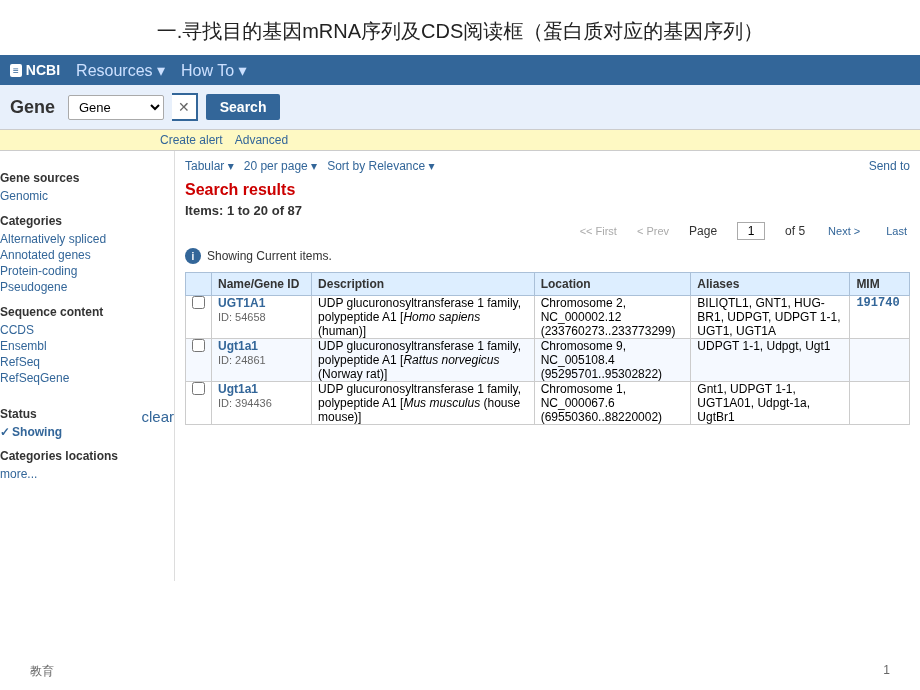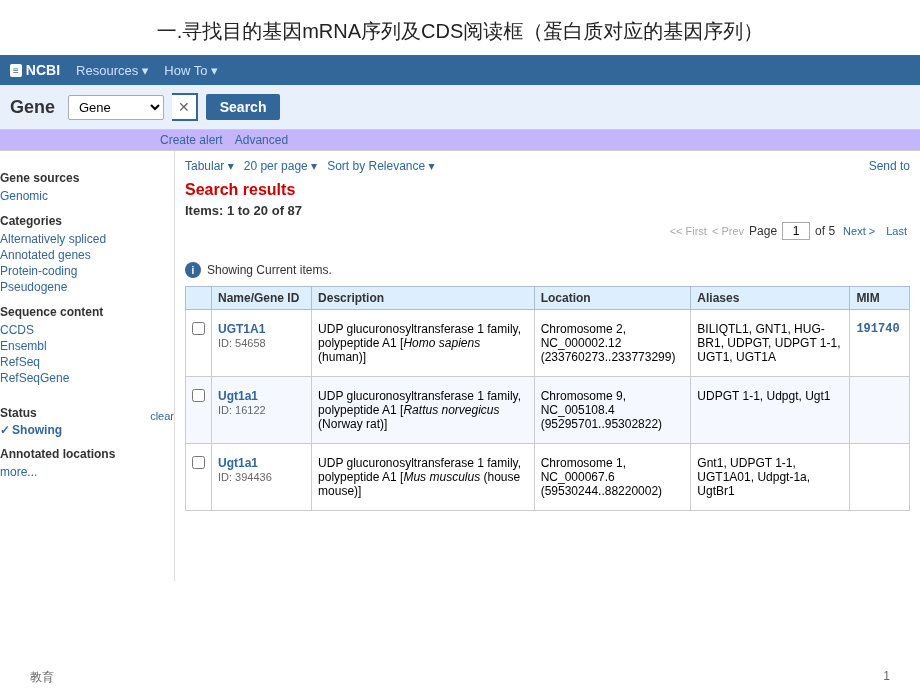--- a/index.html
+++ b/index.html
@@ -40,21 +40,21 @@
     .ncbi-logo-icon {
       background: #fff;
       color: #336699;
       font-size: 10px;
       font-weight: bold;
       padding: 1px 3px;
       border-radius: 2px;
     }
     .ncbi-nav-item {
       color: #cce0ff;
-      font-size: 13px;
+      font-size: 16px;
       cursor: pointer;
       display: flex;
       align-items: center;
       gap: 2px;
       text-align: right;
     }
 
     
     .search-bar-area {
       background: #e8f0fb;
@@ -104,21 +104,21 @@
       padding: 5px 14px;
       font-size: 14px;
       border-radius: 2px;
       cursor: pointer;
       font-weight: bold;
     }
 
     .search-links {
       padding: 3px 10px 3px 160px;
       font-size: 12px;
-      background: #c4b5fd;
+      background: #fef9c3;
       border-bottom: 1px solid #ccc;
       display: flex;
       gap: 12px;
     }
     .search-links a {
       color: #336699;
       text-decoration: none;
     }
 
     
@@ -150,21 +150,21 @@
       font-size: 12px;
       cursor: pointer;
     }
     .sidebar-status-row {
       display: flex;
       justify-content: space-between;
       align-items: center;
     }
     .sidebar-clear {
       color: #336699;
-      font-size: 11px;
+      font-size: 15px;
       cursor: pointer;
       text-decoration: none;
       margin-top: 12px;
     }
     .sidebar-checkmark {
       color: #336699;
       margin-right: 2px;
     }
     .sidebar-current {
       display: flex;
@@ -223,22 +223,22 @@
       font-weight: bold;
       color: #333;
       margin-bottom: 4px;
     }
 
     
     .pagination-row {
       display: flex;
       align-items: center;
       justify-content: flex-end;
-      gap: 5px;
-      margin-bottom: 22px;
+      gap: 20px;
+      margin-bottom: 8px;
       font-size: 12px;
     }
     .page-btn {
       color: #336699;
       cursor: pointer;
       font-size: 11px;
       background: none;
       border: none;
       padding: 1px 3px;
     }
@@ -291,21 +291,21 @@
       background: #ddeeff;
       border: 1px solid #aac0d8;
       padding: 4px 6px;
       text-align: left;
       font-weight: bold;
       color: #333;
       font-size: 12px;
     }
     .results-table td {
       border: 1px solid #ccc;
-      padding: 12px 6px;
+      padding: 0 6px;
       vertical-align: top;
       font-size: 12px;
     }
     .results-table tr:nth-child(even) td {
       background: #f5f9ff;
     }
     .results-table tr:nth-child(odd) td {
       background: #fff;
     }
     .gene-link {
@@ -317,21 +317,21 @@
       color: #666;
       font-size: 11px;
     }
     .desc-italic {
       font-style: italic;
     }
 
     
     .page-footer {
       position: absolute;
-      bottom: 4px;
+      bottom: 10px;
       left: 0; right: 0;
       display: flex;
       justify-content: space-between;
       padding: 0 30px;
       font-size: 12px;
       color: #666;
     }
   </style>
 </head>
 <body>
@@ -386,21 +386,21 @@
       <div class="sidebar-status-row">
         <span class="sidebar-section-title">Status</span>
         <a href="#" class="sidebar-clear">clear</a>
       </div>
       <div class="sidebar-current">
         <span class="sidebar-checkmark">✓</span>
         <span>Showing</span>
       </div>
     </div>
 
-    <div class="sidebar-section-title" style="margin-top:10px;">Annotated locations</div>
+    <div class="sidebar-section-title" style="margin-top:10px;">Categories locations</div>
     <a href="#" class="sidebar-link">more...</a>
   </div>
 
   <div class="content-area">
 
     <div class="toolbar-row">
       <div class="toolbar-left">
         <button class="toolbar-btn">Tabular ▾</button>
         <button class="toolbar-btn">20 per page ▾</button>
         <button class="toolbar-btn">Sort by Relevance ▾</button>
@@ -443,35 +443,35 @@
             <td style="min-width: 80px;"><a href="#" class="gene-link">UGT1A1</a><br><span class="gene-id">ID: 54658</span></td>
             <td style="max-width: 210px;">UDP glucuronosyltransferase 1 family, polypeptide A1 [<span class="desc-italic">Homo sapiens</span> (human)]</td>
             <td style="min-width: 130px; white-space: pre-line;">Chromosome 2,
 NC_000002.12
 (233760273..233773299)</td>
             <td style="max-width: 150px;">BILIQTL1, GNT1, HUG-BR1, UDPGT, UDPGT 1-1, UGT1, UGT1A</td>
             <td style="min-width: 40px; font-family: Liberation Mono, monospace;"><a href="#" class="gene-link">191740</a></td>
           </tr>
           <tr>
             <td style="text-align: center; width: 20px;"><input type="checkbox" style=""></td>
-            <td style="min-width: 80px;"><a href="#" class="gene-link">Ugt1a1</a><br><span class="gene-id">ID: 16122</span></td>
+            <td style="min-width: 80px;"><a href="#" class="gene-link">Ugt1a1</a><br><span class="gene-id">ID: 24861</span></td>
             <td style="max-width: 210px;">UDP glucuronosyltransferase 1 family, polypeptide A1 [<span class="desc-italic">Rattus norvegicus</span> (Norway rat)]</td>
             <td style="min-width: 130px; white-space: pre-line;">Chromosome 9,
 NC_005108.4
 (95295701..95302822)</td>
             <td style="max-width: 150px;">UDPGT 1-1, Udpgt, Ugt1</td>
             <td style="min-width: 40px;"></td>
           </tr>
           <tr>
             <td style="text-align: center; width: 20px;"><input type="checkbox" style=""></td>
             <td style="min-width: 80px;"><a href="#" class="gene-link">Ugt1a1</a><br><span class="gene-id">ID: 394436</span></td>
             <td style="max-width: 210px;">UDP glucuronosyltransferase 1 family, polypeptide A1 [<span class="desc-italic">Mus musculus</span> (house mouse)]</td>
             <td style="min-width: 130px; white-space: pre-line;">Chromosome 1,
 NC_000067.6
-(59530244..88220002)</td>
+(69550360..88220002)</td>
             <td style="max-width: 150px; margin-top: 15px;">Gnt1, UDPGT 1-1, UGT1A01, Udpgt-1a, UgtBr1</td>
             <td style="min-width: 40px;"></td>
           </tr>
         </tbody>
     </table>
   </div>
 </div>
 
 <div class="page-footer">
   <span>教育</span>

